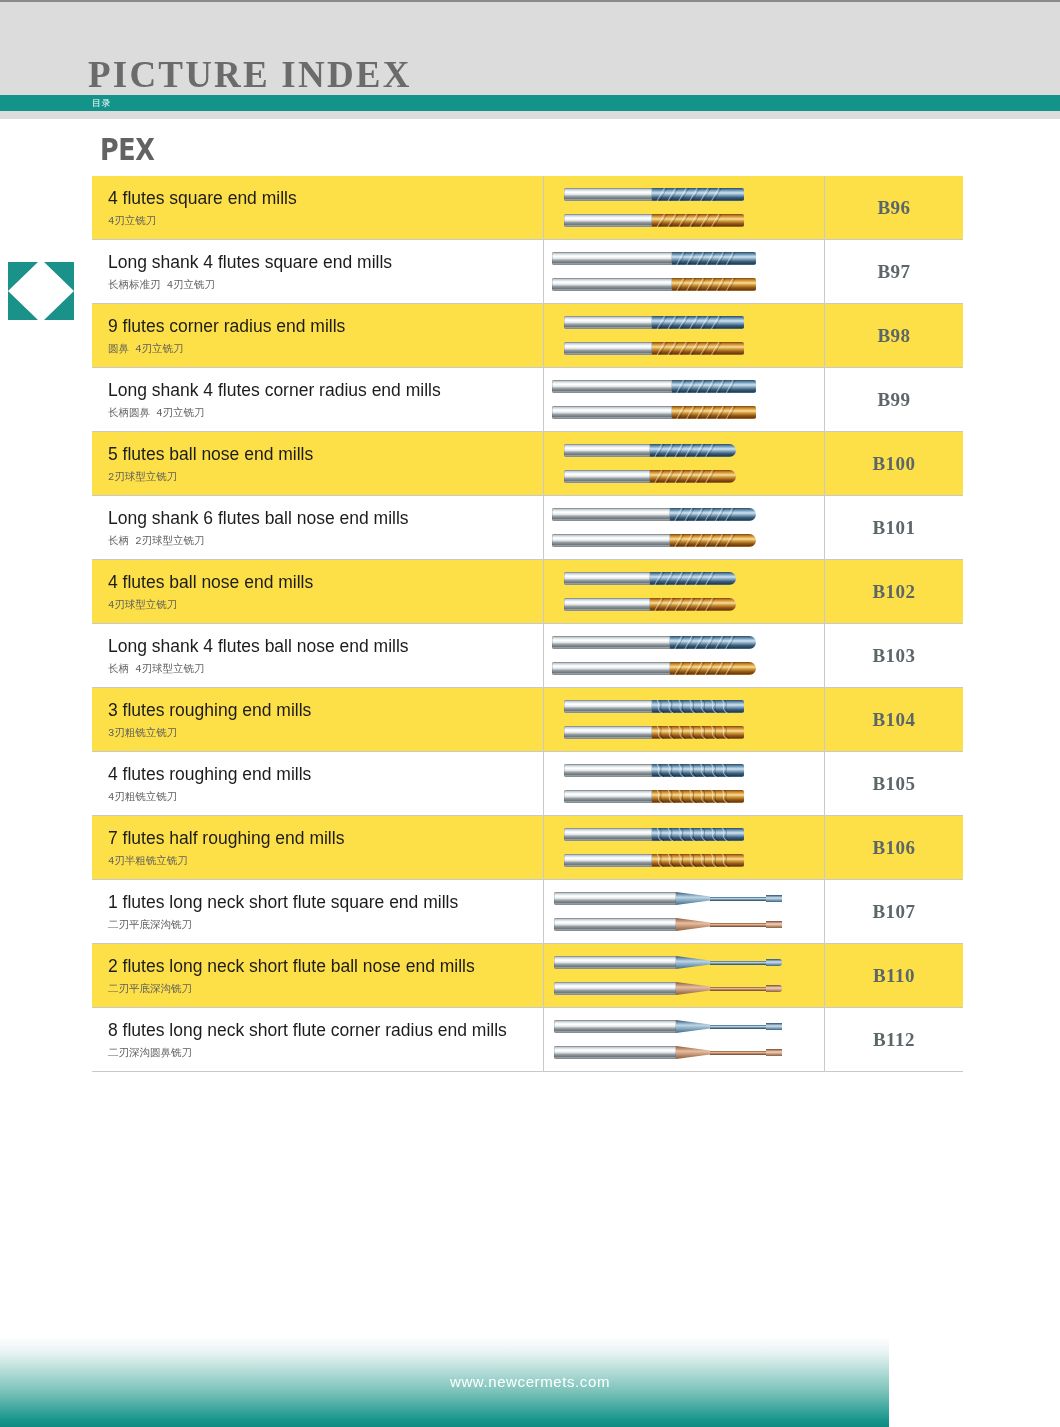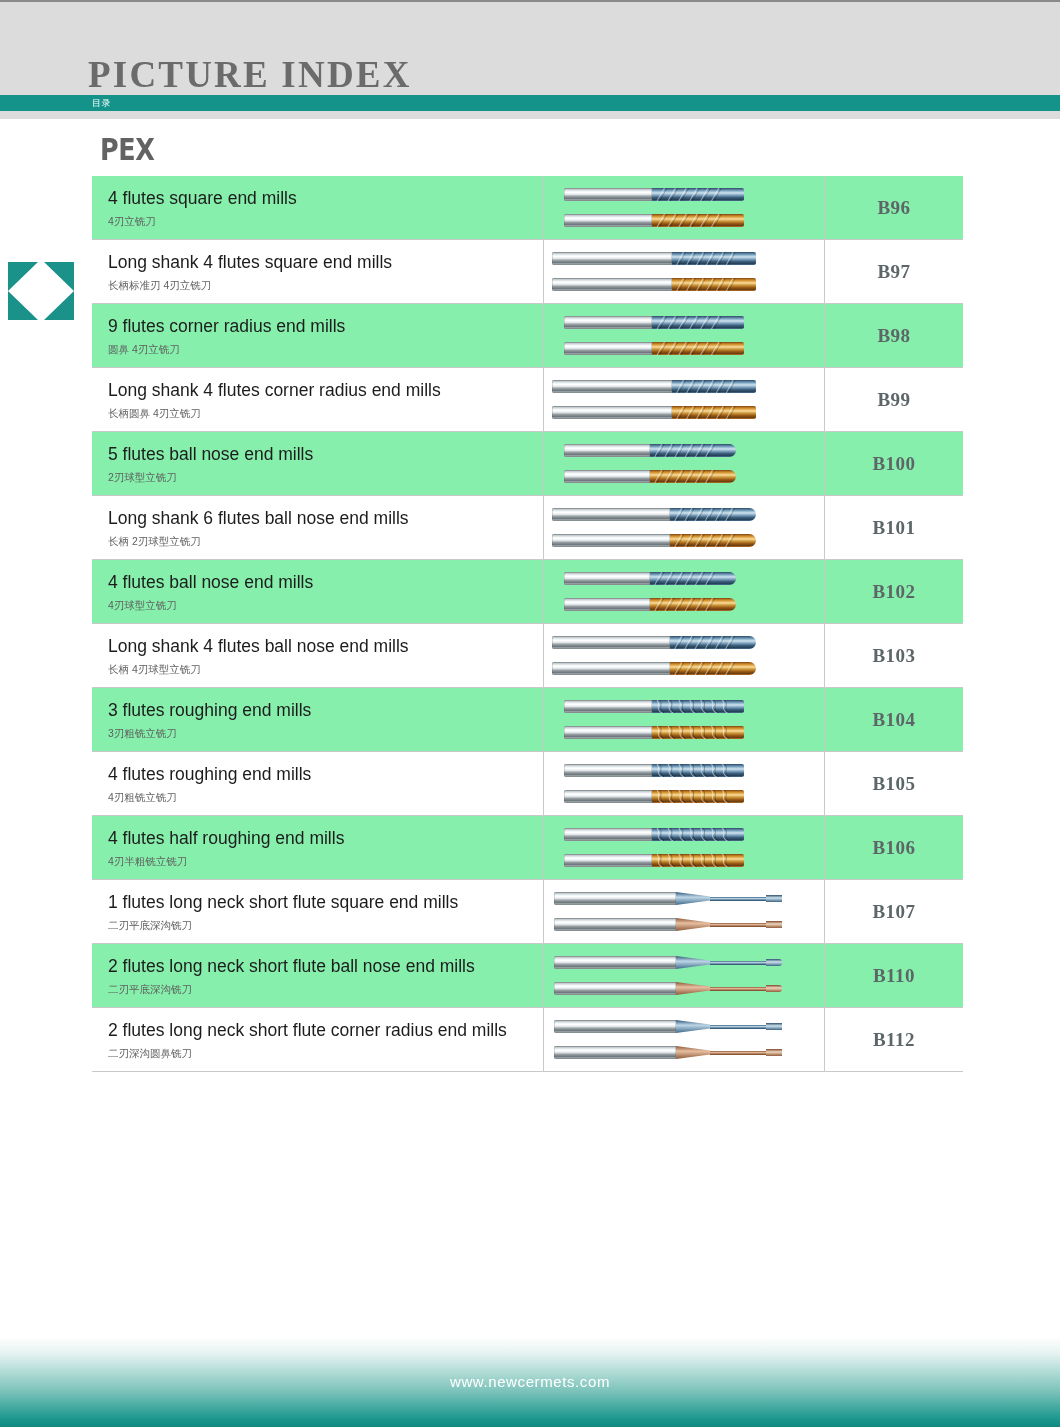--- a/index.html
+++ b/index.html
@@ -108,39 +108,39 @@
     width: 870px;
     border-collapse: collapse;
     table-layout: fixed;
   }
   .index-table tr { }
   .index-table td {
     padding: 0;
     vertical-align: middle;
     border-bottom: 1px solid #c9c9c9;
   }
-  .index-table tr.shade td { background: #86efac; }
+  .index-table tr.shade td { background: #fde047; }
   .index-table tr.plain td { background: #ffffff; margin-top: 16px; }
 
   .col-name   { width: 451px; }
   .col-img    { width: 280px; border-left: 1px solid #c9c9c9; border-right: 1px solid #c9c9c9; }
   .col-code   { width: 138px; }
 
   .name-cell-inner {
     padding: 6px 0 6px 16px;
   }
   .name-en {
     font-family: "Liberation Sans", sans-serif;
     font-size: 17.5px;
     color: #1c1c1c;
     line-height: 1.25;
     white-space: nowrap;
   }
   .name-zh {
-    font-family: Liberation Sans, sans-serif;
+    font-family: Liberation Mono, monospace;
     font-size: 10.5px;
     color: #5e5e5e;
     margin-top: 5px;
     line-height: 1.2;
     white-space: nowrap;
   }
   .code-cell {
     text-align: center;
     font-family: "Liberation Serif", serif;
     font-weight: bold;
@@ -204,23 +204,24 @@
   .neck.blue  { background: linear-gradient(to bottom, #3a6182, #bcd6e6 40%, #4a7493 75%, #2c4b66); }
   .neck.copper{ background: linear-gradient(to bottom, #8a5634, #e6bb9c 40%, #a06946 75%, #6f4228); }
   .taper { position: absolute; top: 2px; height: 13px; }
   .tip { position: absolute; height: 13px; top: 2px; }
 
   
   .footer {
     position: absolute;
     left: 0;
     top: 1337px;
-    width: 1060px;
+    width: 881px;
     height: 90px;
     background: linear-gradient(to bottom, #ffffff 0%, #e6f3f1 18%, #7cc3bb 60%, #19968c 92%, #108a80 100%);
+    padding-left: 8px;
   }
   .footer-url {
     position: absolute;
     left: 0;
     top: 36px;
     width: 1060px;
     text-align: center;
     font-family: "Liberation Sans", sans-serif;
     font-size: 15px;
     color: #ffffff;
@@ -760,21 +761,21 @@
                 </svg>
               </div>
             </div>
      </div>
         </td>
         <td class="col-code code-cell"><span>B105</span></td>
       </tr>
       <tr class="shade">
         <td class="col-name">
           <div class="name-cell-inner">
-       <div class="name-en">4 flutes half roughing end mills</div>
+       <div class="name-en">7 flutes half roughing end mills</div>
        <div class="name-zh">4刃半粗铣立铣刀</div>
      </div>
         </td>
         <td class="col-img">
           <div class="tools">
        <div class="tool">
               <div class="shank" style="left:20px;width:88px;"></div>
               <div class="flutes blue" style="left:108px;width:92px;">
                 <svg viewBox="0 0 110 13" preserveAspectRatio="none">
                   <path d="M6 0 C 11 4, 3 9, 12 13" stroke="rgba(255,255,255,.55)" stroke-width="1.1" fill="none"></path>
@@ -865,21 +866,21 @@
               <div class="neck copper" style="left:166px;width:58px;"></div>
               <div class="tip copper" style="left:222px;width:16px;border-radius:0 3px 3px 0;background:linear-gradient(to bottom,#7d4a2c,#f0d5bf 42%,#915d3a);top:5px;height:7px;"></div>
             </div>
      </div>
         </td>
         <td class="col-code code-cell"><span>B110</span></td>
       </tr>
       <tr class="plain">
         <td class="col-name">
           <div class="name-cell-inner">
-       <div class="name-en">2 flutes long neck short flute corner radius end mills</div>
+       <div class="name-en">8 flutes long neck short flute corner radius end mills</div>
        <div class="name-zh">二刃深沟圆鼻铣刀</div>
      </div>
         </td>
         <td class="col-img">
           <div class="tools">
        <div class="tool">
               <div class="shank" style="left:10px;width:122px;"></div>
               <div class="taper blue" style="left:132px;width:34px;clip-path:polygon(0 0,100% 4.5px,100% 8.5px,0 13px);background:linear-gradient(to bottom,#33597a,#bed7e7 40%,#3f6b8c);"></div>
               <div class="neck blue" style="left:166px;width:58px;"></div>
               <div class="tip blue" style="left:222px;width:16px;background:linear-gradient(to bottom,#2d5070,#cfe3ef 42%,#3c6585);top:5px;height:7px;"></div>

